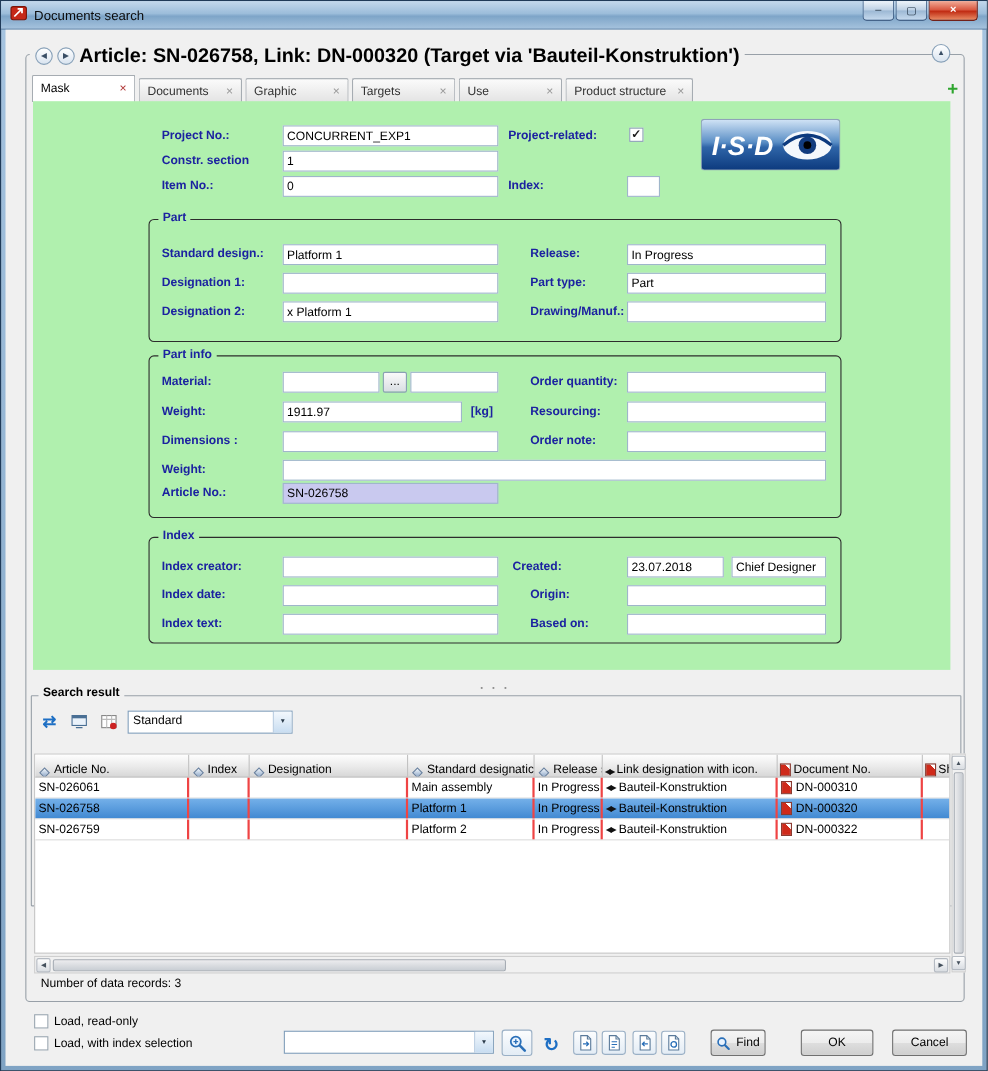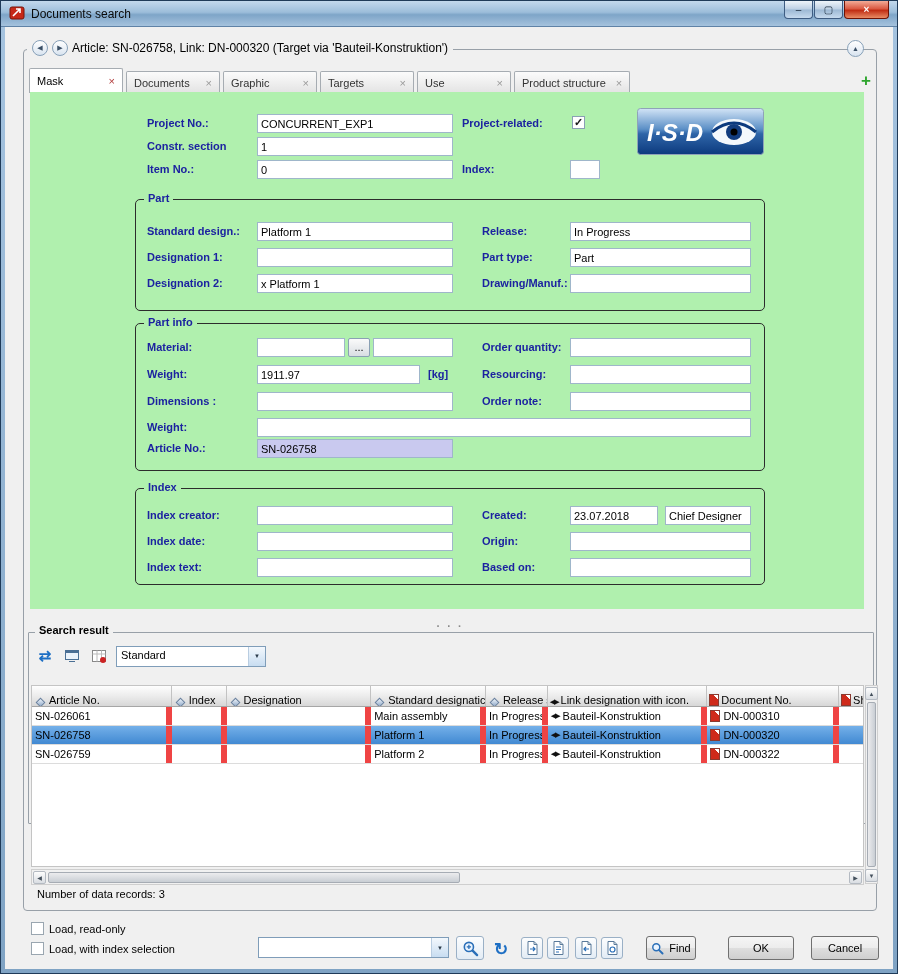--- a/index.html
+++ b/index.html
@@ -17,21 +17,21 @@
   .winbtn.close { width:45px; color:#fff; font-weight:bold;
             background:linear-gradient(#f2ab97,#da5a43 45%,#c12d14 55%,#e98b64); border-color:#6e1205; }
 
   .client { position:absolute; left:4px; top:26px; right:4px; bottom:4px; background:#f0f0f0; }
 
   
   .outer-box { position:absolute; left:22px; top:48px; width:854px; height:862px; border:1px solid #98a0a8; border-radius:4px; }
   .outer-header { position:absolute; top:-10px; left:3px; display:flex; align-items:center; gap:4px; background:#f0f0f0; padding:0 5px; }
   .navbtn { width:16px; height:16px; border:1px solid #87a0b8; border-radius:50%; background:linear-gradient(#fff,#d9e4f0);
             display:flex; align-items:center; justify-content:center; font-size:7px; color:#3a4f66; }
-  .outer-title { font-weight:normal; font-size:12px; }
+  .outer-title { font-weight:bold; font-size:18px; }
   .collapse-btn { position:absolute; top:-10px; right:12px; width:17px; height:17px; border:1px solid #87a0b8; border-radius:50%;
             background:linear-gradient(#fff,#d9e4f0); display:flex; align-items:center; justify-content:center; font-size:7px; color:#3a4f66; }
 
   
   .tabbar { position:absolute; left:5px; top:18px; right:5px; height:25px; display:flex; align-items:flex-end; }
   .tab { height:22px; min-width:94px; display:flex; align-items:center; justify-content:space-between; padding:0 7px;
          border:1px solid #a6acb2; border-bottom:none; border-radius:2px 2px 0 0; margin-right:3px;
          background:linear-gradient(#fbfbfb,#e3e3e3); color:#333; }
   .tab.active { background:#fff; height:25px; color:#000; }
   .tab-x { color:#9a9a9a; font-size:11px; margin-left:10px; }
@@ -63,21 +63,21 @@
   .combo { height:21px; border:1px solid #7f9db9; background:#fff; display:flex; align-items:stretch; }
   .combo-text { flex:1; padding:2px 4px 0 4px; overflow:hidden; white-space:nowrap; }
   .combo-arrow { width:17px; border-left:1px solid #b9cde1; background:linear-gradient(#f3f8fd,#c8ddf1);
                  display:flex; align-items:center; justify-content:center; font-size:6px; color:#2a3a4a; }
 
   .table { position:absolute; left:2px; top:52px; width:833px; height:182px; background:#fff; border:1px solid #c4c4c4; overflow:hidden; }
   .thead { display:flex; height:21px; background:linear-gradient(#fefefe,#eaeaea 55%,#d7d7d7); border-bottom:1px solid #a6a6a6; }
   .th { display:flex; align-items:flex-end; gap:2px; padding:0 2px; border-right:1px solid #c2c2c2; overflow:hidden; white-space:nowrap; }
   .trow { display:flex; height:19px; border-bottom:1px solid #dcdcdc; background:#fff; }
   .trow.selected { background:linear-gradient(#74b0e9,#4189d2); }
-  .td { display:flex; align-items:center; gap:3px; padding:0 3px; border-right:6px solid #ef4444; overflow:hidden; white-space:nowrap; }
+  .td { display:flex; align-items:center; gap:3px; padding:0 3px; border-right:2px solid #ef4444; overflow:hidden; white-space:nowrap; }
   .w0{width:140px}.w1{width:55px}.w2{width:145px}.w3{width:115px}.w4{width:62px}.w5{width:160px}.w6{width:132px}
   .w7{width:24px;border-right:none}
   .gem { width:7px; height:7px; flex:none; margin:0 3px; background:linear-gradient(135deg,#f0f6fc,#8fa8c8);
          border:1px solid #68809f; transform:rotate(45deg); }
   .lnk { font-size:7px; letter-spacing:-1px; color:#111; flex:none; }
   .doc { width:10px; height:12px; flex:none; border:1px solid #8a3a30; background:linear-gradient(225deg,#fff 0 26%,#cf2a1a 26%); }
 
   .vscroll { position:absolute; left:836px; top:52px; width:13px; height:199px; background:#f1f1f1; border:1px solid #cfcfcf;
              display:flex; flex-direction:column; align-items:center; }
   .hscroll { position:absolute; left:2px; top:236px; width:833px; height:16px; background:#f1f1f1; border:1px solid #cfcfcf;
@@ -240,21 +240,21 @@
       <input class="fld" style="left: 227px; top: 326px; width: 494px;">
 
       <div class="lbl" style="left:117px;top:350px">Article No.:</div>
       <input class="fld lav" style="left: 227px; top: 347px; width: 196px;" value="SN-026758">
 
       <div class="gbox" style="left:105px;top:396px;width:630px;height:97px">
         <span class="gbox-title">Index</span>
       </div>
       <div class="lbl" style="left:117px;top:417px">Index creator:</div>
       <input class="fld" style="left: 227px; top: 414px; width: 196px;">
-      <div class="lbl" style="left:452px;top:417px">Created:</div>
+      <div class="lbl" style="left:436px;top:417px">Created:</div>
       <input class="fld" style="left: 540px; top: 414px; width: 88px;" value="23.07.2018">
       <input class="fld" style="left: 635px; top: 414px; width: 86px;" value="Chief Designer">
 
       <div class="lbl" style="left:117px;top:443px">Index date:</div>
       <input class="fld" style="left: 227px; top: 440px; width: 196px;">
       <div class="lbl" style="left:452px;top:443px">Origin:</div>
       <input class="fld" style="left: 540px; top: 440px; width: 181px;">
 
       <div class="lbl" style="left:117px;top:469px">Index text:</div>
       <input class="fld" style="left: 227px; top: 466px; width: 196px;">

